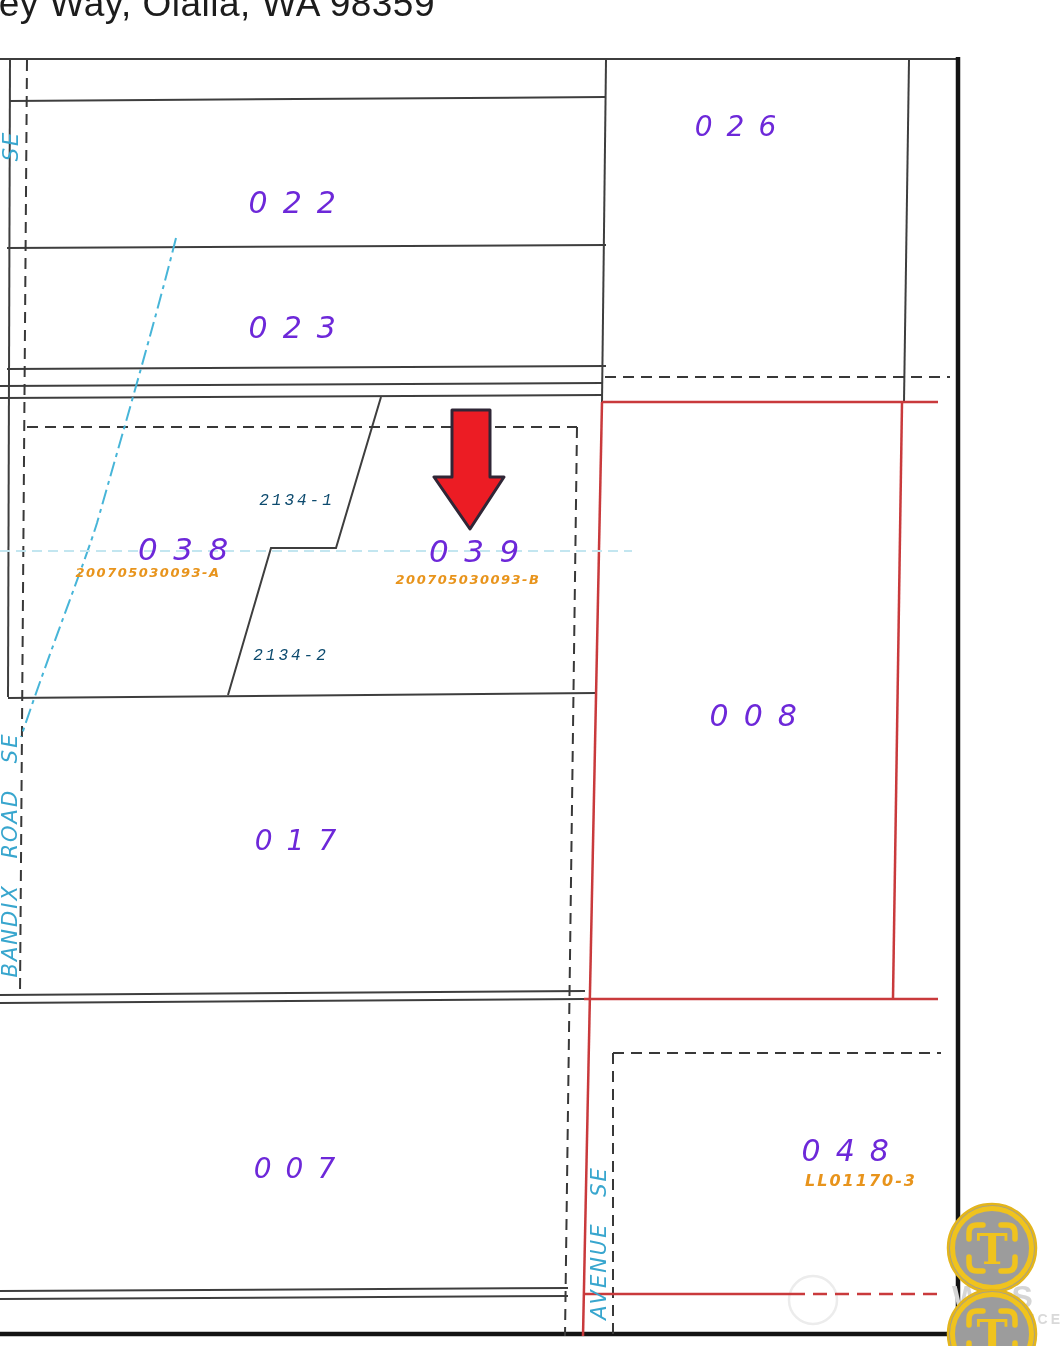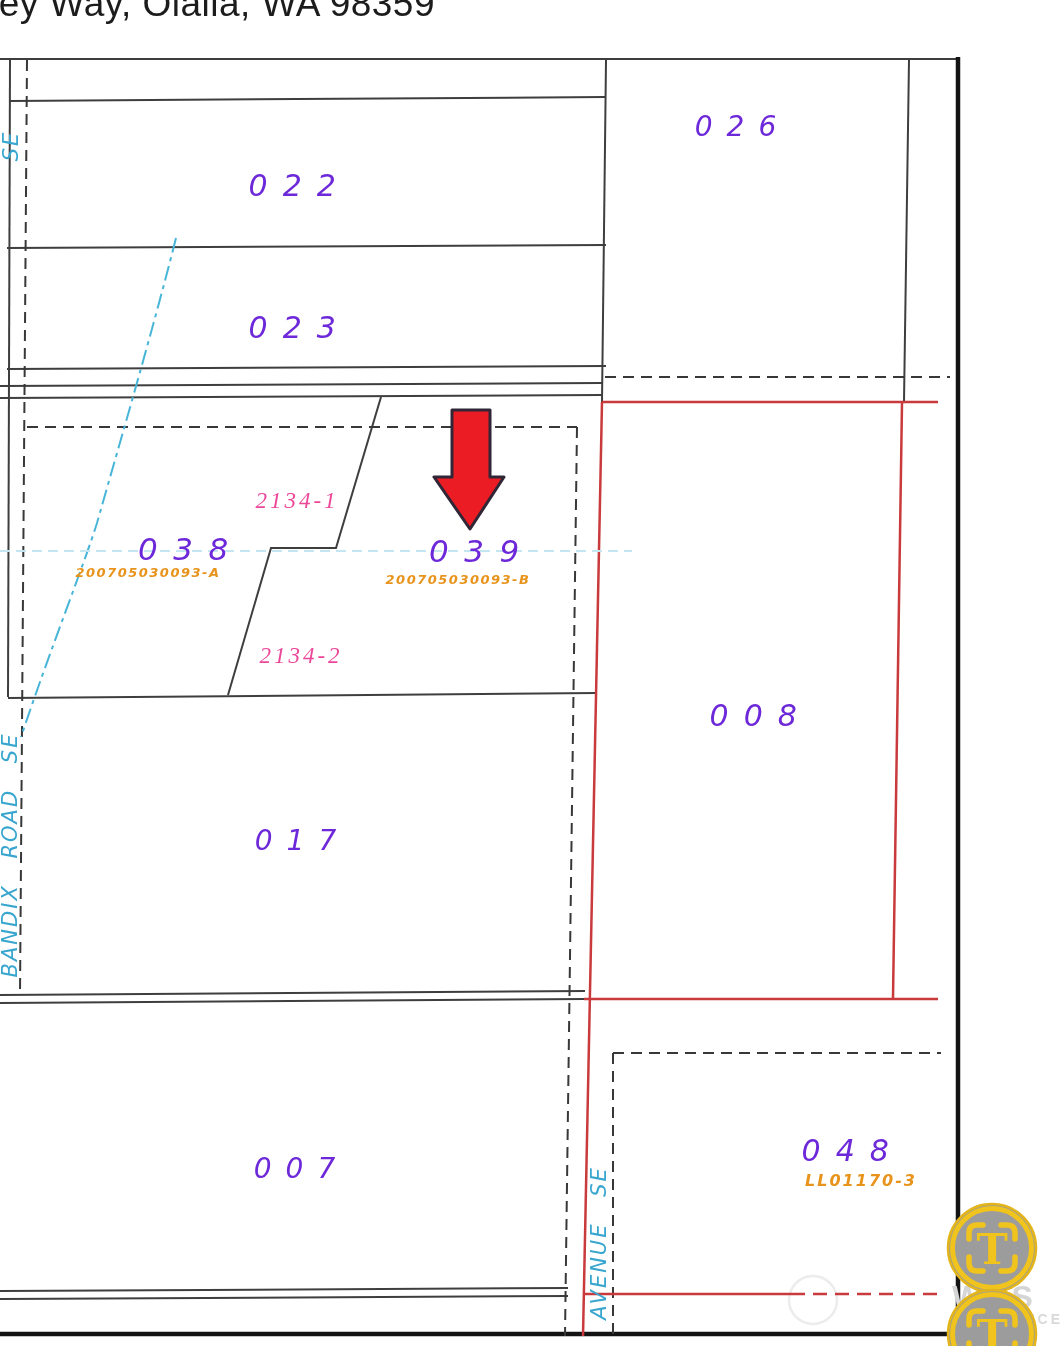--- a/index.html
+++ b/index.html
@@ -27,22 +27,22 @@
     font-family:"DejaVu Sans",sans-serif;font-style:italic;font-weight:bold;
     font-size:13px;color:#e8941c;letter-spacing:1.5px;text-align:center;
   }
   .pid-lg{font-size:16px;letter-spacing:2px;}
   .road{
     font-family:"DejaVu Sans",sans-serif;font-style:italic;
     font-size:21px;color:#38a6ce;letter-spacing:2px;word-spacing:17px;
   }
   .vert{transform:translate(-50%,-50%) rotate(-90deg);}
   .stream-lbl{
-    font-family:Liberation Serif, serif;font-style:italic;
-    font-size:23px;color:#ec4899;letter-spacing:3px;
+    font-family:Liberation Mono, monospace;font-style:italic;
+    font-size:16px;color:#0c4a6e;letter-spacing:3px;
   }
 </style>
 </head>
 <body>
 
 <div class="stage">
 
   <div class="addr">ley Way, Olalla, WA 98359</div>
 
   <svg class="map-svg" width="1063" height="1346" viewBox="0 0 1063 1346">
@@ -116,34 +116,34 @@
       <g stroke="#f0c31d" stroke-width="5.5" fill="none" stroke-linecap="round">
         <path d="M-23 -9 L-23 -15 Q-23 -23 -15 -23 L-9 -23"></path>
         <path d="M9 -23 L15 -23 Q23 -23 23 -15 L23 -9"></path>
         <path d="M23 9 L23 15 Q23 23 15 23 L9 23"></path>
         <path d="M-9 23 L-15 23 Q-23 23 -23 15 L-23 9"></path>
       </g>
       <text x="0" y="1" text-anchor="middle" dominant-baseline="central" font-family="DejaVu Serif, serif" font-weight="bold" font-size="42" fill="#f0c31d">T</text>
     </g>
   </svg>
 
-  <div class="lbl lot lot-30" style="left:296px;top:185px;">022</div>
+  <div class="lbl lot lot-30" style="left:296px;top:202px;">022</div>
   <div class="lbl lot lot-30" style="left:296px;top:327px;">023</div>
   <div class="lbl lot lot-28" style="left:739px;top:126px;">026</div>
   <div class="lbl lot lot-31" style="left:141px;top:549px;margin-left:46px;">038</div>
   <div class="lbl lot lot-31" style="left:478px;top:551px;">039</div>
   <div class="lbl lot lot-30" style="left:757px;top:715px;">008</div>
   <div class="lbl lot lot-28" style="left:299px;top:840px;">017</div>
   <div class="lbl lot lot-28" style="left:298px;top:1168px;">007</div>
   <div class="lbl lot lot-30" style="left:837px;top:1150px;margin-left:12px;">048</div>
 
   <div class="lbl pid" style="left:148px;top:572px;">200705030093-A</div>
-  <div class="lbl pid" style="left:458px;top:579px;">200705030093-B</div>
+  <div class="lbl pid" style="left:468px;top:579px;">200705030093-B</div>
   <div class="lbl pid pid-lg" style="left:861px;top:1180px;">LL01170-3</div>
 
   <div class="lbl stream-lbl" style="left:297px;top:501px;">2134-1</div>
-  <div class="lbl stream-lbl" style="left:291px;top:656px;margin-left:10px;">2134-2</div>
+  <div class="lbl stream-lbl" style="left:291px;top:656px;">2134-2</div>
 
   <div class="lbl road vert" style="left:11px;top:146px;">SE</div>
   <div class="lbl road vert" style="left:10px;top:855px;">BANDIX ROAD SE</div>
   <div class="lbl road vert" style="left:599px;top:1243px;">AVENUE SE</div>
 
 </div>
 
 </body></html>

